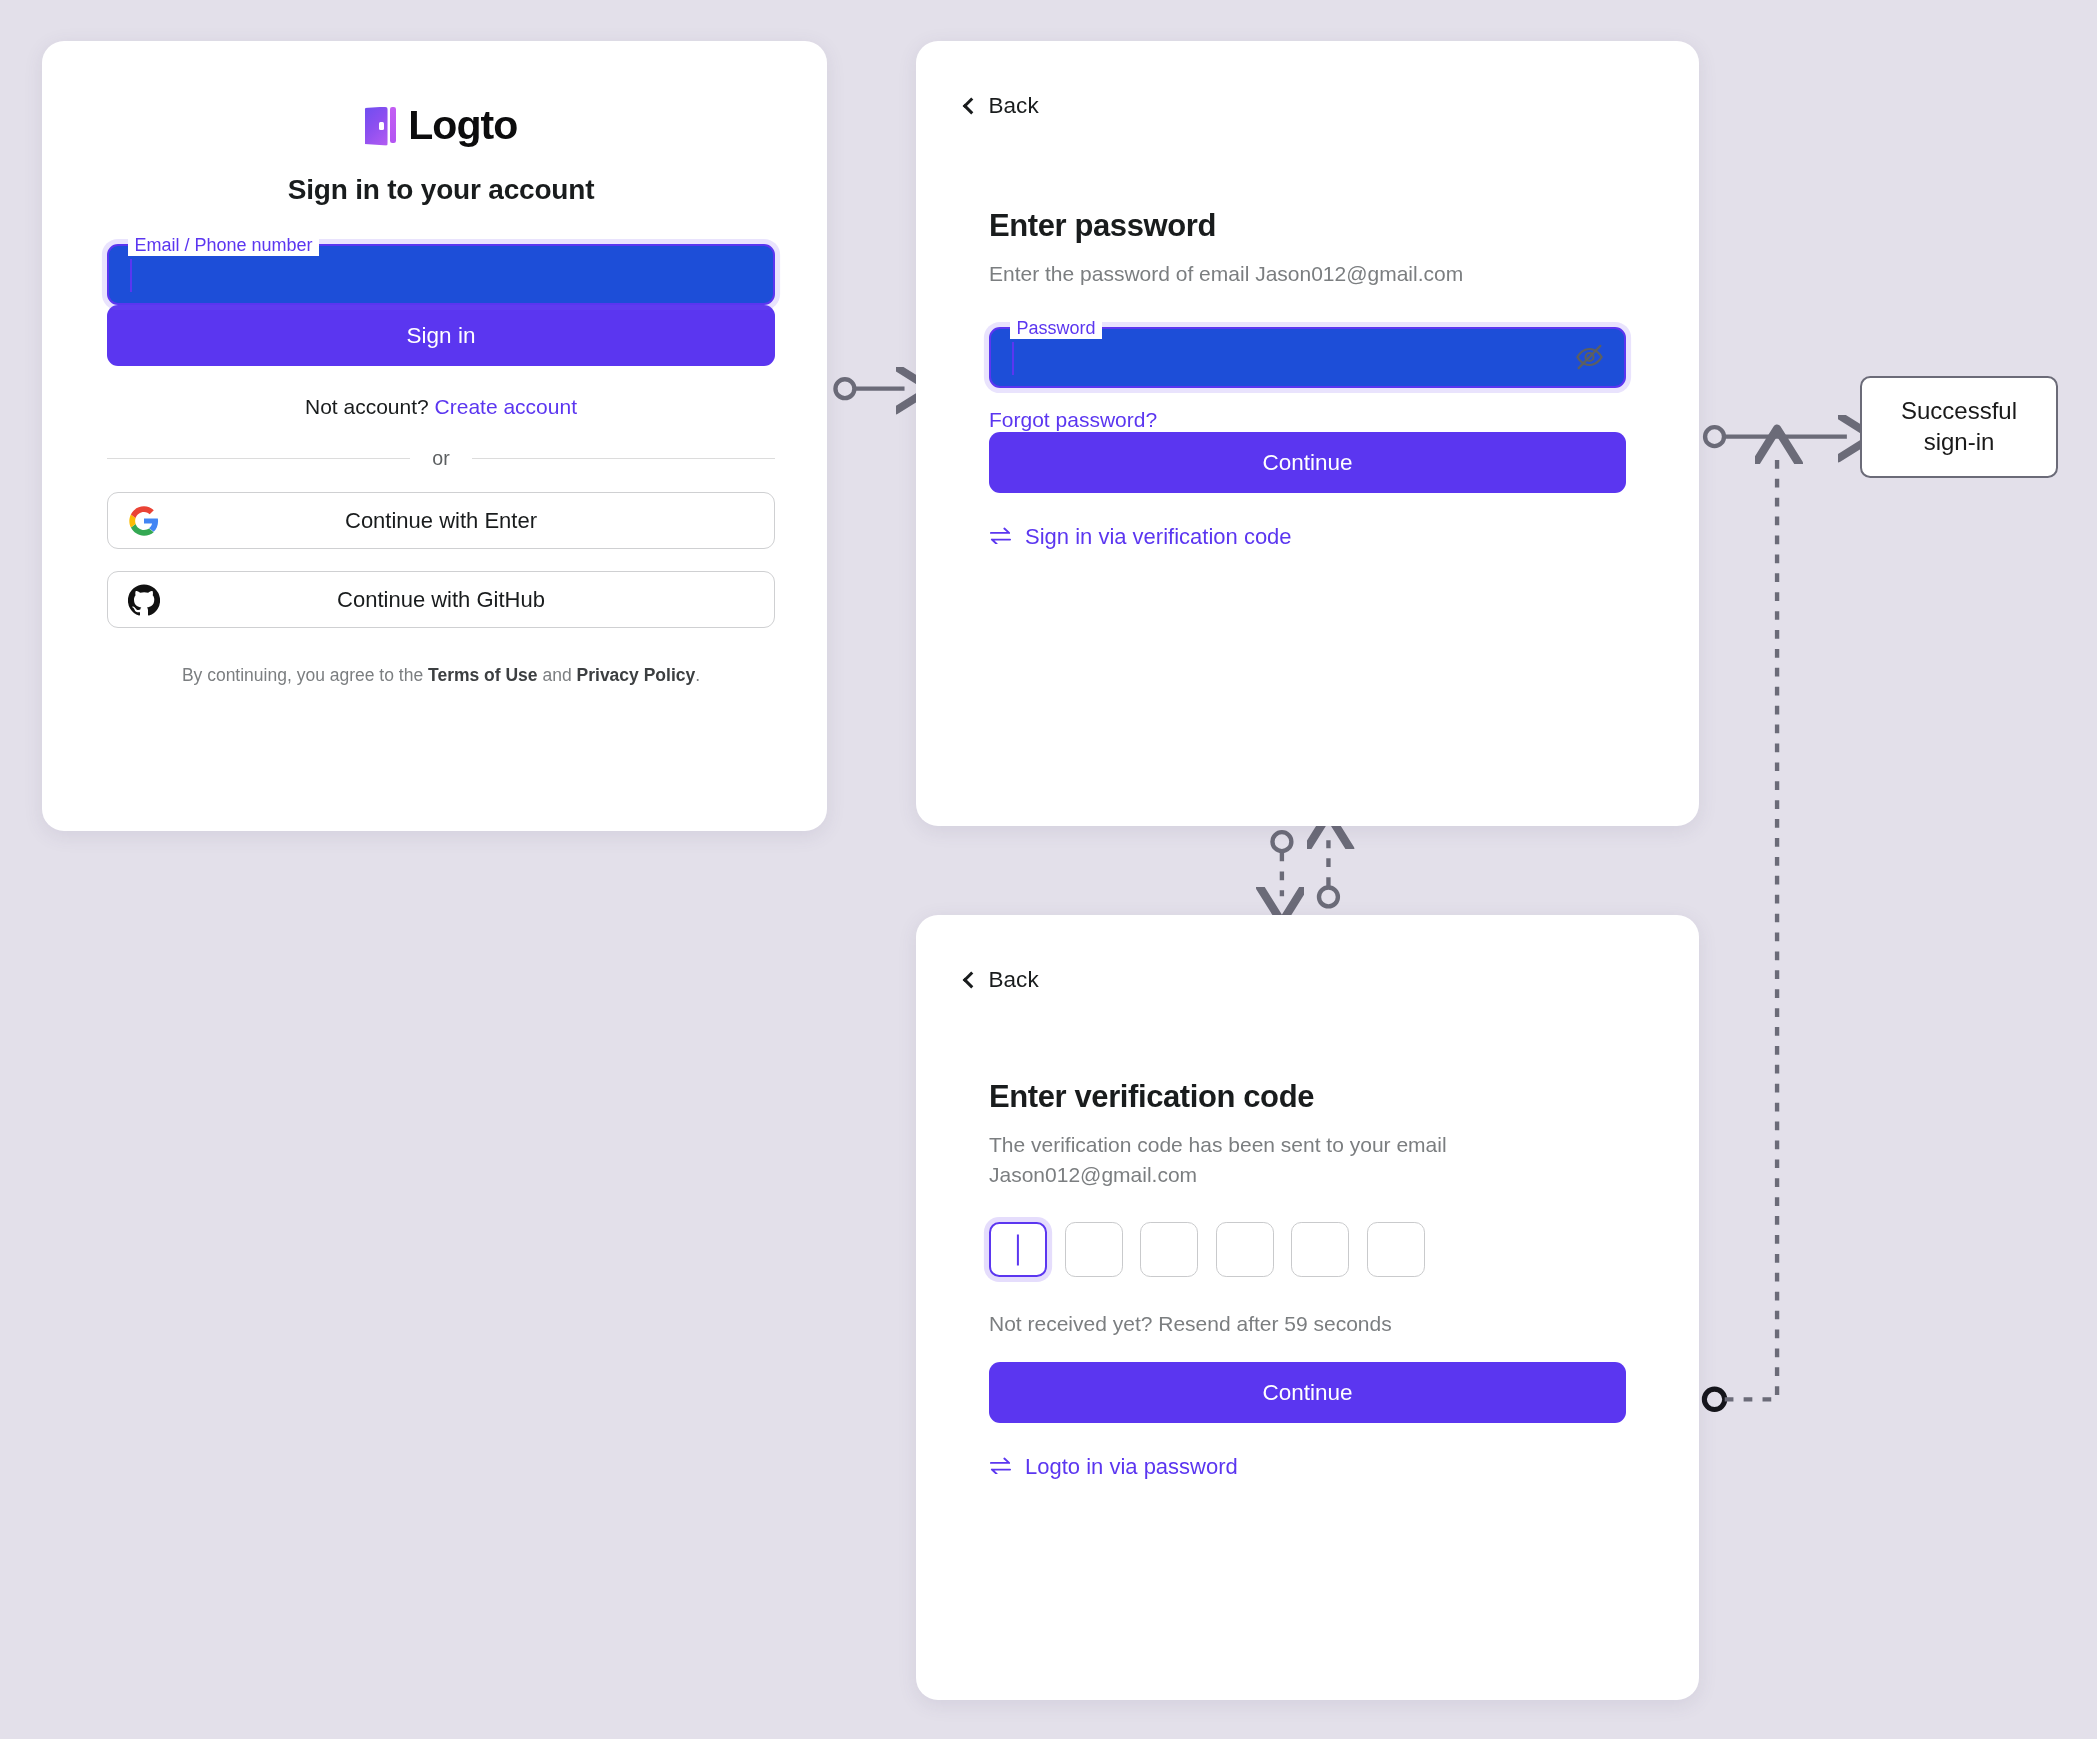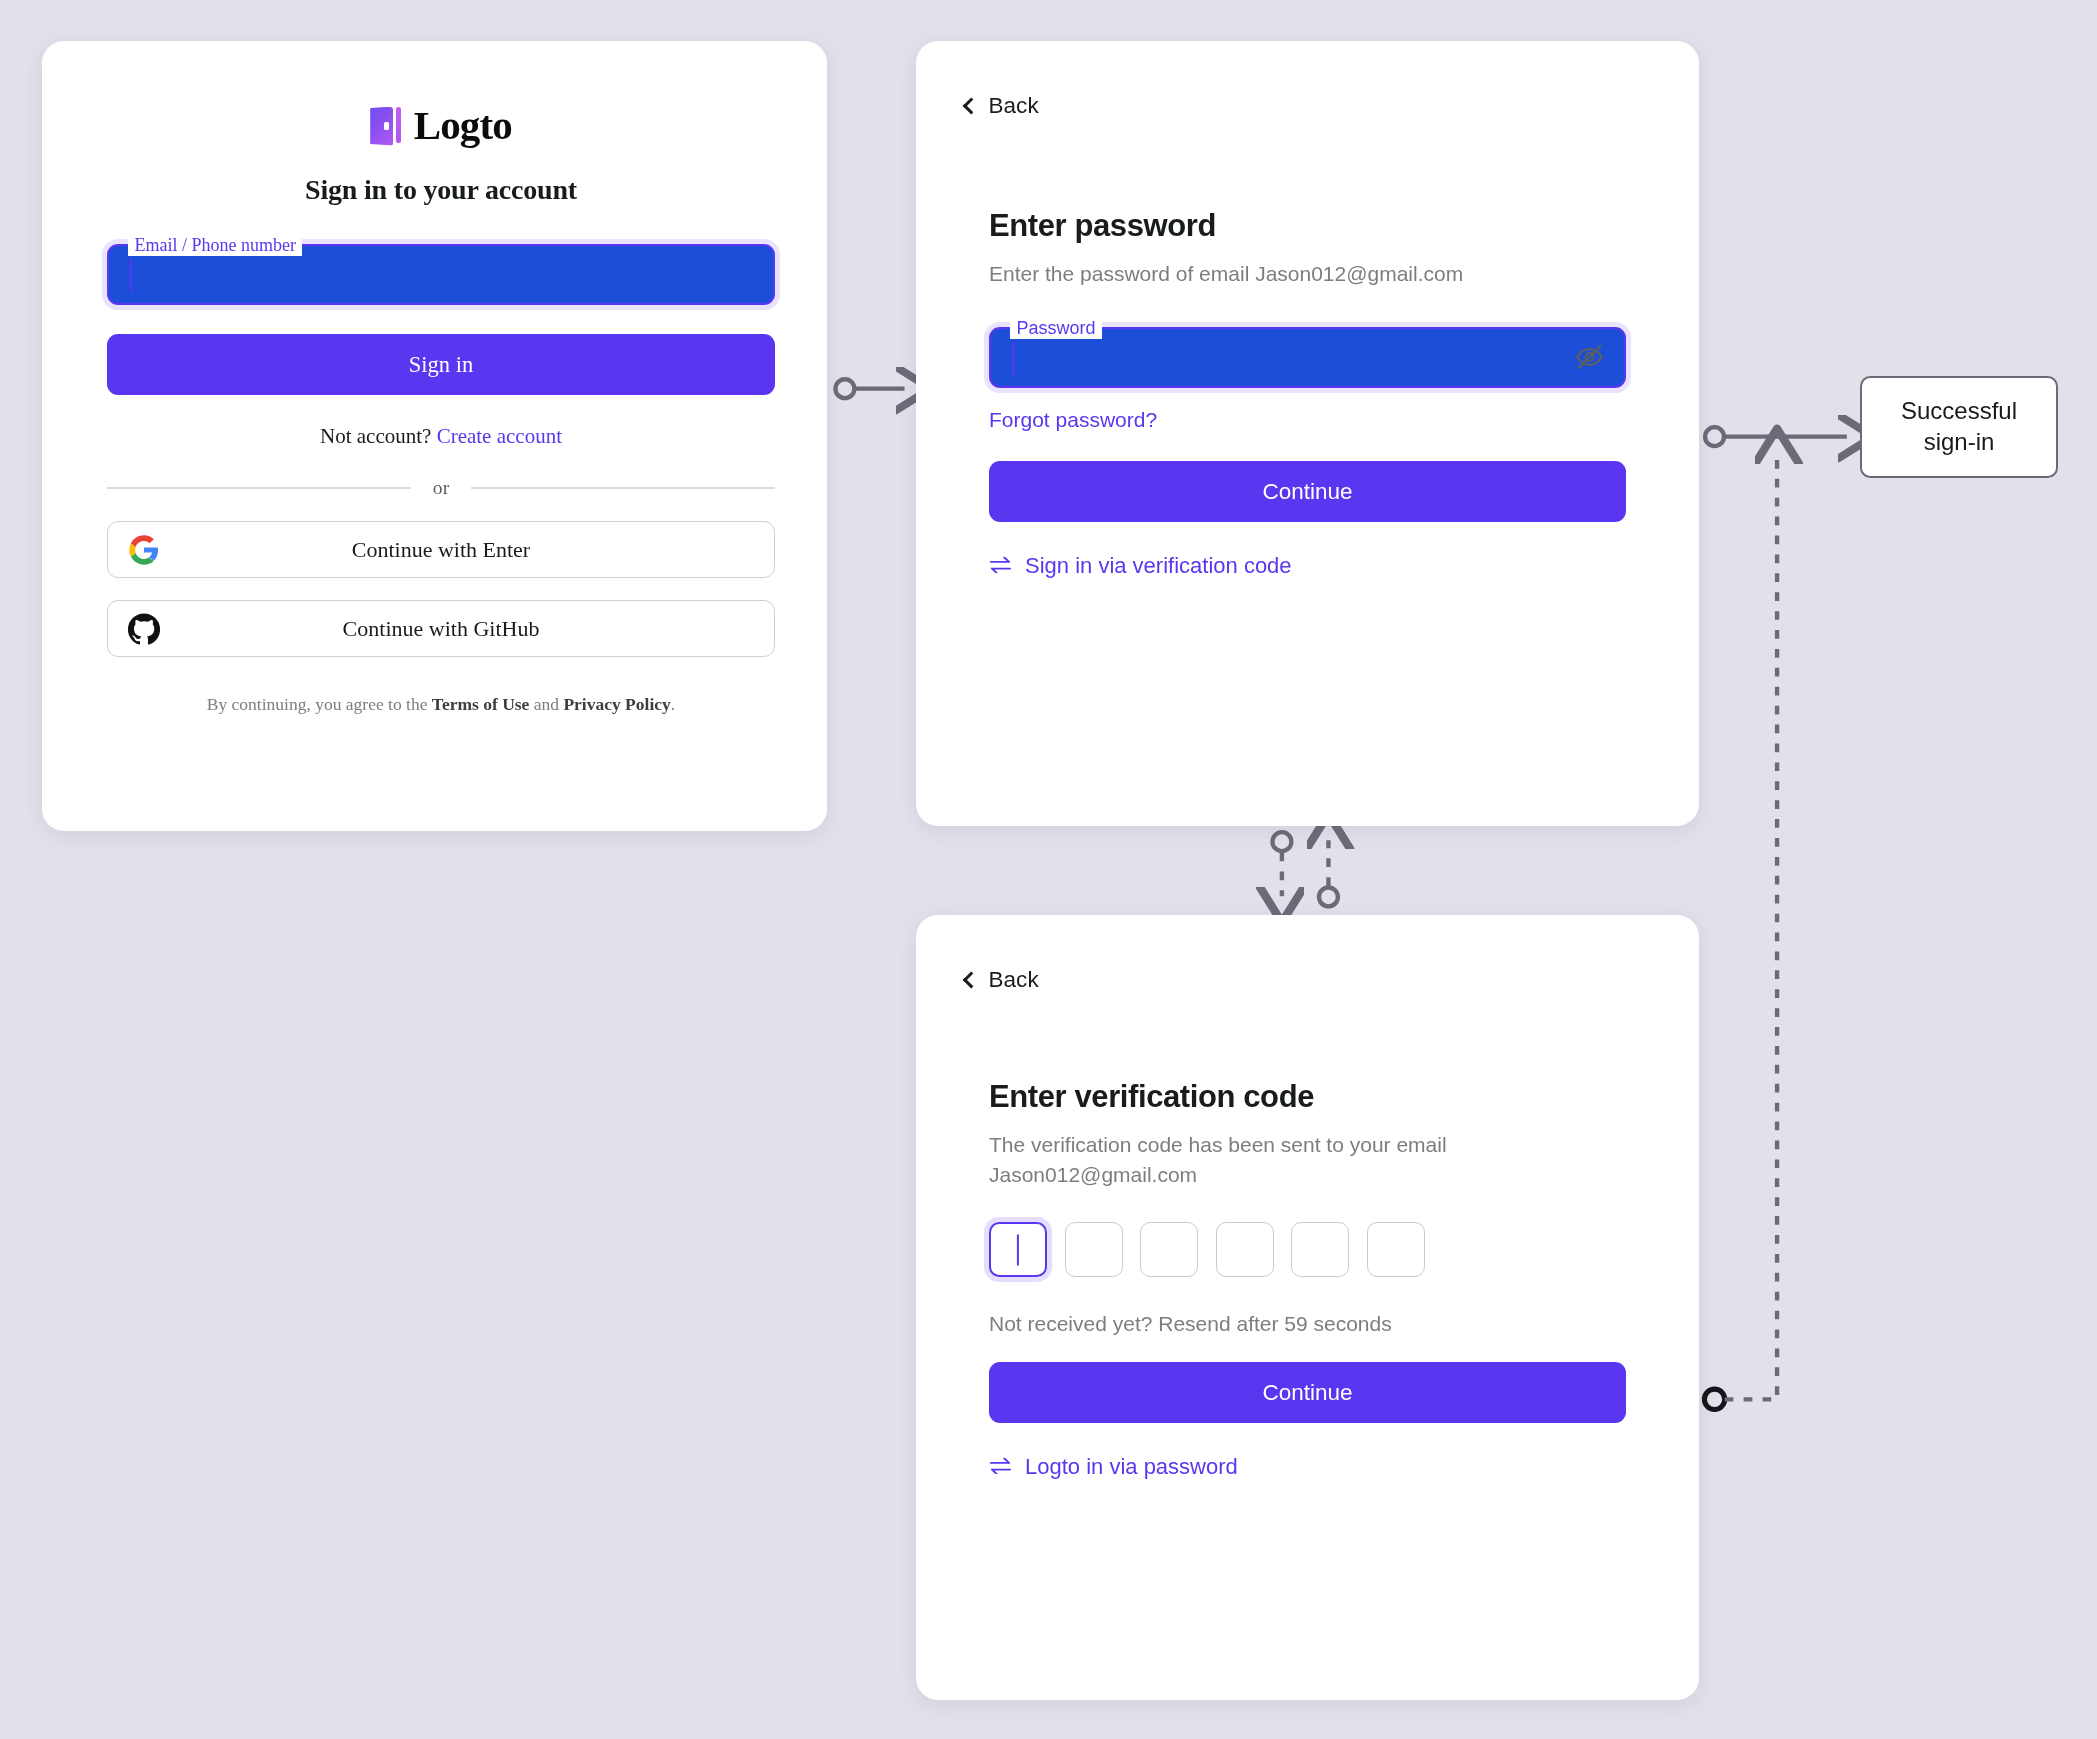--- a/index.html
+++ b/index.html
@@ -31,21 +31,21 @@
   .chev {
     width: 12.4px; height: 12.4px;
     border-left: 3.6px solid #191c1d;
     border-bottom: 3.6px solid #191c1d;
     transform: rotate(45deg);
     margin-top: 0.7px;
   }
   .back-label { font-size: 22.5px; color: #191c1d; font-weight: 400; letter-spacing: 0.1px; }
 
   
-  .signin-inner { position: absolute; left: 65px; right: 52px; top: 0; font-family: Liberation Serif, serif; }
+  .signin-inner { position: absolute; left: 65px; right: 52px; top: 0; }
   .logo-row {
     display: flex; align-items: center; justify-content: center;
     gap: 11.6px; margin-top: 64px;
   }
   .logo-mark { width: 32px; height: 41px; position: relative; }
   .logo-door {
     position: absolute; left: 0; top: 1.5px; width: 23px; height: 39px;
     background: linear-gradient(135deg,#6f4ef0 0%,#8c4ff0 45%,#b45cf2 100%);
     border-radius: 2.2px 2.9px 2.9px 2.2px;
     clip-path: polygon(0 4%,100% 0,100% 100%,0 96%);
@@ -85,21 +85,21 @@
     position: absolute; left: 21px; top: 13px;
     width: 2.2px; height: 33px; background: #5b36f0;
   }
   .eye-btn {
     position: absolute; right: 19px; top: 50%; transform: translateY(-50%);
     width: 31px; height: 31px; cursor: pointer;
   }
 
   
   .btn-primary {
-    margin-top: 29px; height: 61px; width: 100%;
+    height: 61px; width: 100%;
     background: #5b36f0; border: none; border-radius: 11px;
     color: #fff; font-size: 22.5px; font-family: inherit;
     font-weight: 400; cursor: pointer;
     display: flex; align-items: center; justify-content: center;
   }
   .signup-row {
     margin-top: 29px; text-align: center;
     font-size: 21px; color: #191c1d;
   }
   .signup-row .link { color: #5b36f0; cursor: pointer; }

